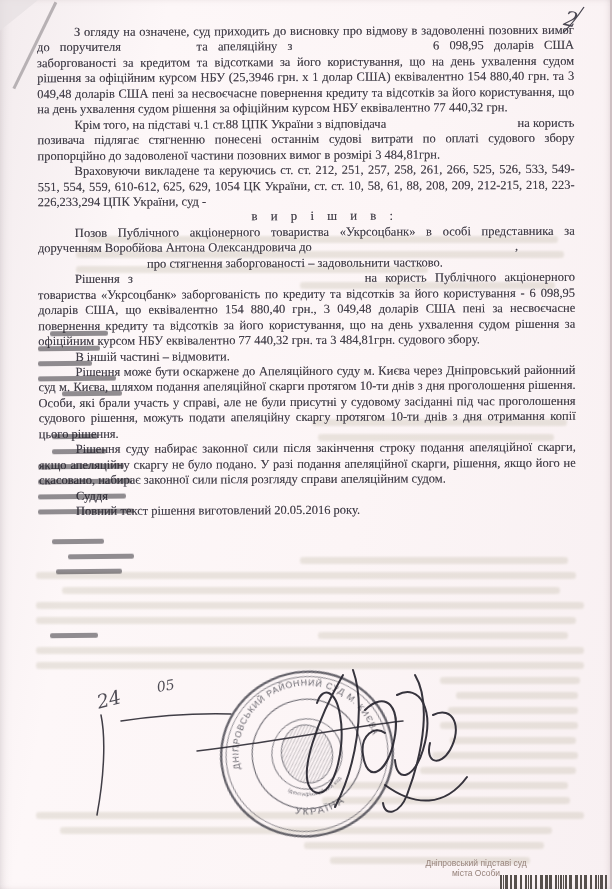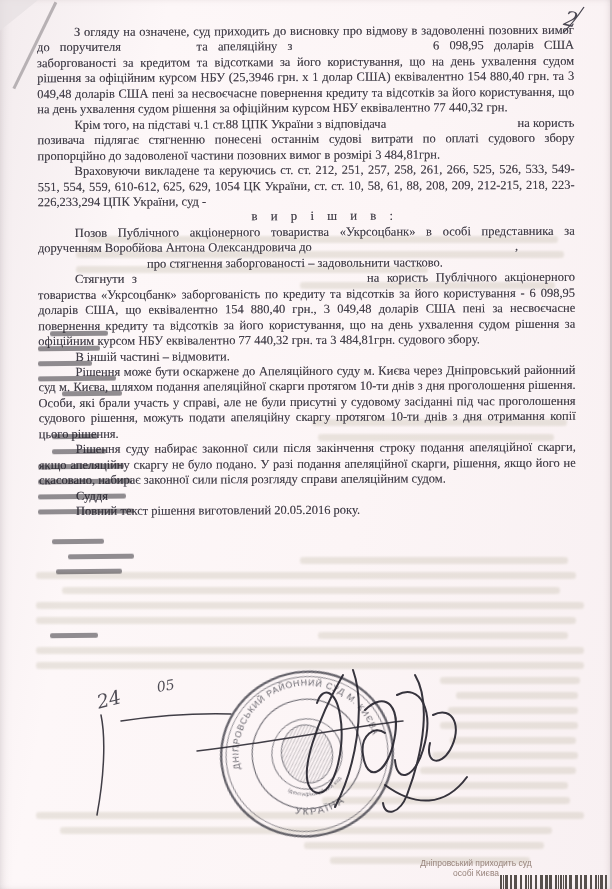--- a/index.html
+++ b/index.html
@@ -78,21 +78,21 @@
       <span>на користь позивача підлягає стягненню понесені останнім судові витрати по оплаті судового збору пропорційно до задоволеної частини позовних вимог в розмірі 3 484,81грн.</span>
     </p>
     <p>Враховуючи викладене та керуючись ст. ст. 212, 251, 257, 258, 261, 266, 525, 526, 533, 549-551, 554, 559, 610-612, 625, 629, 1054 ЦК України, ст. ст. 10, 58, 61, 88, 208, 209, 212-215, 218, 223-226,233,294 ЦПК України, суд -</p>
     <p class="verdict">в и р і ш и в :</p>
     <p>
       <span>Позов Публічного акціонерного товариства «Укрсоцбанк» в особі представника за дорученням Воробйова Антона Олександровича до</span>
       <span class="gap" style="width:200px"></span><span>,</span>
     </p>
     <p class="centered-line">про стягнення заборгованості – задовольнити частково.</p>
     <p>
-      <span>Стягнути з</span>
+      <span>Рішення з</span>
       <span class="gap" style="width:215px"></span>
       <span>на користь Публічного акціонерного товариства «Укрсоцбанк» заборгованість по кредиту та відсотків за його користування - 6 098,95 доларів США, що еквівалентно 154 880,40 грн., 3 049,48 доларів США пені за несвоєчасне повернення кредиту та відсотків за його користування, що на день ухвалення судом рішення за офіційним курсом НБУ еквівалентно 77 440,32 грн. та 3 484,81грн. судового збору.</span>
     </p>
     <p>В іншій частині – відмовити.</p>
     <p>Рішення може бути оскаржене до Апеляційного суду м. Києва через Дніпровський районний суд м. Києва, шляхом подання апеляційної скарги протягом 10-ти днів з дня проголошення рішення. Особи, які брали участь у справі, але не були присутні у судовому засіданні під час проголошення судового рішення, можуть подати апеляційну скаргу протягом 10-ти днів з дня отримання копії цього рішення.</p>
     <p>Рішення суду набирає законної сили після закінчення строку подання апеляційної скарги, якщо апеляційну скаргу не було подано. У разі подання апеляційної скарги, рішення, якщо його не скасовано, набирає законної сили після розгляду справи апеляційним судом.</p>
     <p class="judge">Суддя</p>
     <p class="fulltext">Повний текст рішення виготовлений 20.05.2016 року.</p>
   </div>
 
@@ -134,22 +134,22 @@
       <path d="M 268 15 C 281 52 271 112 250 152"></path>
       <path d="M 280 55 C 300 35 318 50 308 90 C 300 120 282 128 278 100 C 275 80 290 70 300 78"></path>
       <path d="M 312 40 C 335 28 350 55 338 95 C 330 122 312 130 310 105"></path>
       <path d="M 330 20 C 345 45 340 92 322 140 C 315 158 300 163 298 148"></path>
       <path d="M 348 60 C 368 50 378 72 365 95 C 355 112 340 108 345 88"></path>
       <path d="M 300 130 C 330 152 360 152 382 122"></path>
     </g>
   </svg>
 
   <div class="footer">
-    <div>Дніпровський приходить суд</div>
-    <div>особі Києва</div>
+    <div>Дніпровський підставі суд</div>
+    <div>міста Особи</div>
   </div>
   <div class="barcode-label">Тіхім 10-02-15</div>
   <div class="barcode"></div>
 
 <div class="bleed" style="top: 236px; left: 88px; width: 470px;"></div>
     <div class="bleed" style="top: 251px; left: 76px; width: 488px;"></div>
     <div class="bleed" style="top: 266px; left: 76px; width: 352px;"></div>
     <div class="bleed" style="top: 282px; left: 300px; width: 255px;"></div>
     <div class="bleed" style="top: 419px; left: 312px; width: 255px;"></div>
     <div class="bleed" style="top: 434px; left: 318px; width: 236px;"></div>

